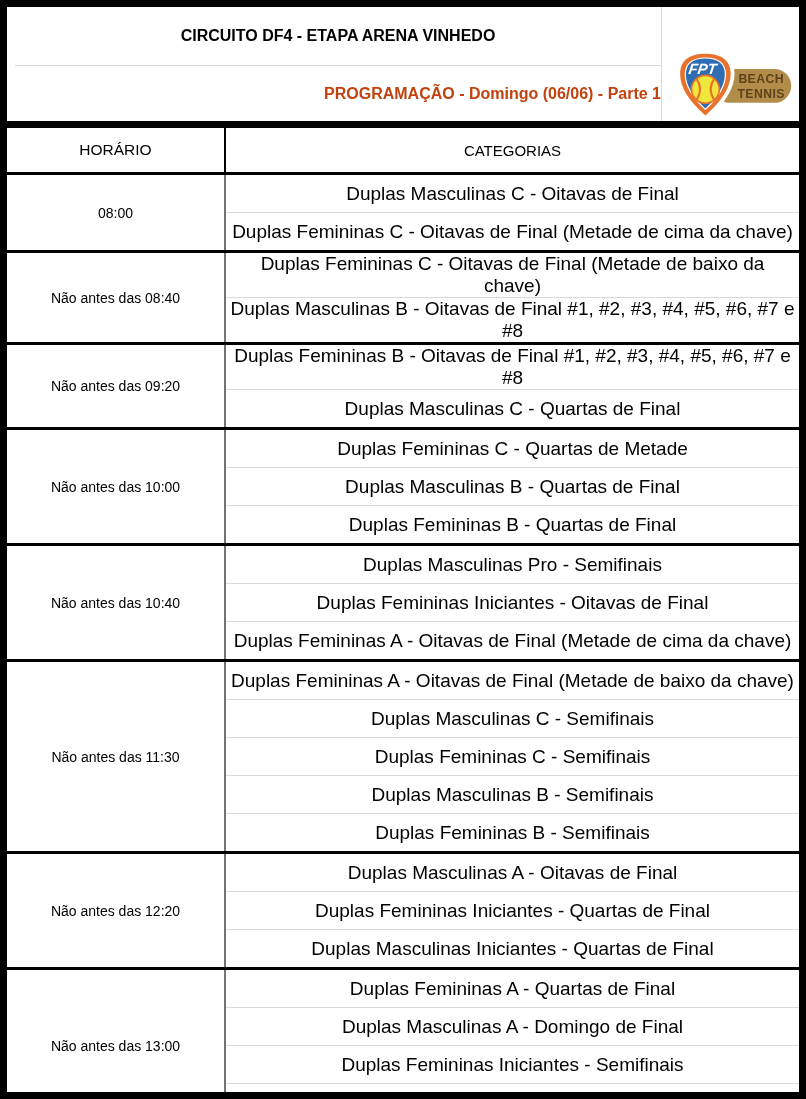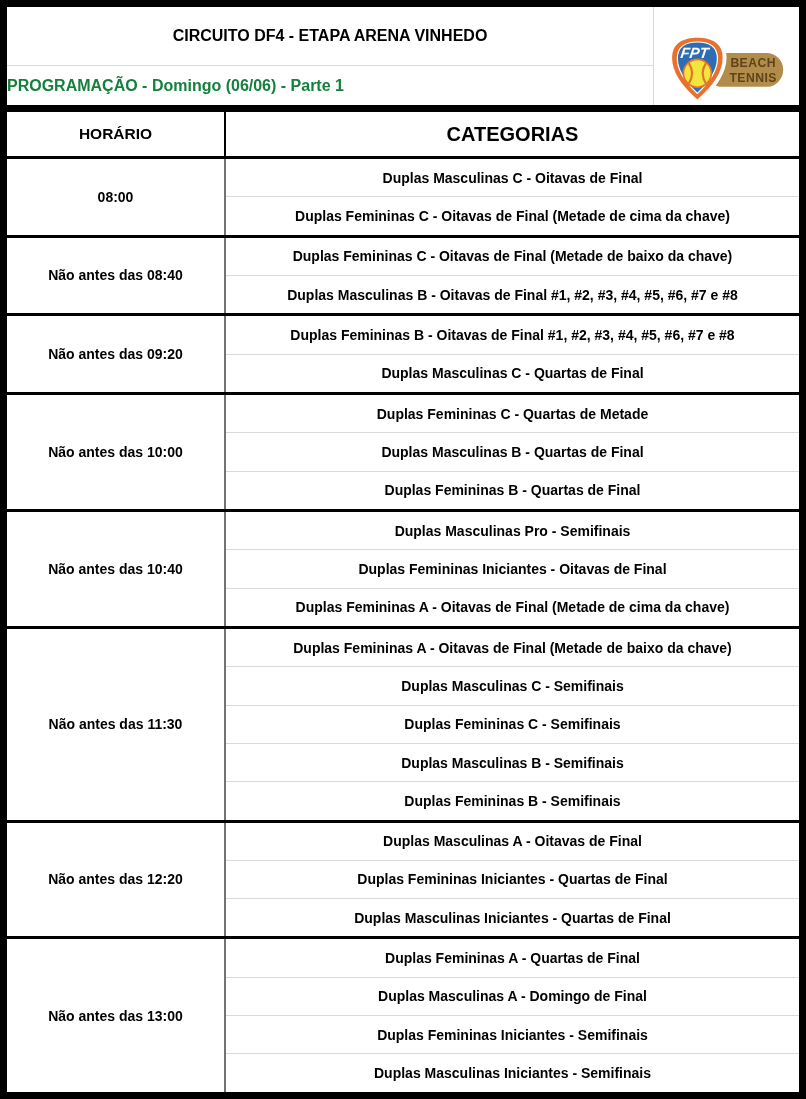--- a/index.html
+++ b/index.html
@@ -12,46 +12,47 @@
     box-sizing: border-box;
     width: 806px;
     height: 1099px;
     border: 7px solid #000;
     background: #fff;
     overflow: hidden;
   }
   
   .header {
     display: flex;
-    height: 98px;
+    height: 114px;
     width: 100%;
+    padding-left: 8px;
   }
   .header-left {
     width: 646px;
     display: flex;
     flex-direction: column;
   }
   .title-row {
     height: 58px;
     border-bottom: 1px solid #d9d9d9;
     display: flex;
     align-items: center;
     justify-content: center;
     font-size: 16px;
     font-weight: 700;
     color: #000;
   }
   .subtitle-row {
     flex: 1;
     display: flex;
     align-items: center;
-    justify-content: flex-start;
+    justify-content: flex-end;
     font-size: 16px;
     font-weight: 700;
-    color: #15803d;
+    color: #c2410c;
   }
   .header-logo {
     flex: 1;
     border-left: 1px solid #d9d9d9;
     display: flex;
     align-items: flex-end;
     justify-content: center;
   }
   .thick-sep {
     height: 7px;
@@ -64,39 +65,39 @@
     height: 980px;
     border-collapse: collapse;
     table-layout: fixed;
   }
   table.schedule th,
   table.schedule td {
     padding: 0 4px;
     text-align: center;
     vertical-align: middle;
     color: #000;
-    font-weight: 700;
+    font-weight: 400;
   }
   th.horario {
     width: 209px;
     height: 44px;
     font-size: 15.5px;
     border-bottom: 3px solid #000;
     border-right: 2px solid #000;
   }
   th.categorias {
-    font-size: 20px;
+    font-size: 15px;
     border-bottom: 3px solid #000;
   }
   td.time-cell {
     font-size: 14px;
     border-right: 2px solid #737373;
   }
   td.event-cell {
-    font-size: 14px;
+    font-size: 19px;
     height: 37px;
     border-left: 2px solid #000;
     margin-left: 48px;
   }
   tr.section-first td {
     border-top: 3px solid #000;
   }
   tr.section-cont td {
     border-top: 1px solid #d9d9d9;
     text-align: center;

